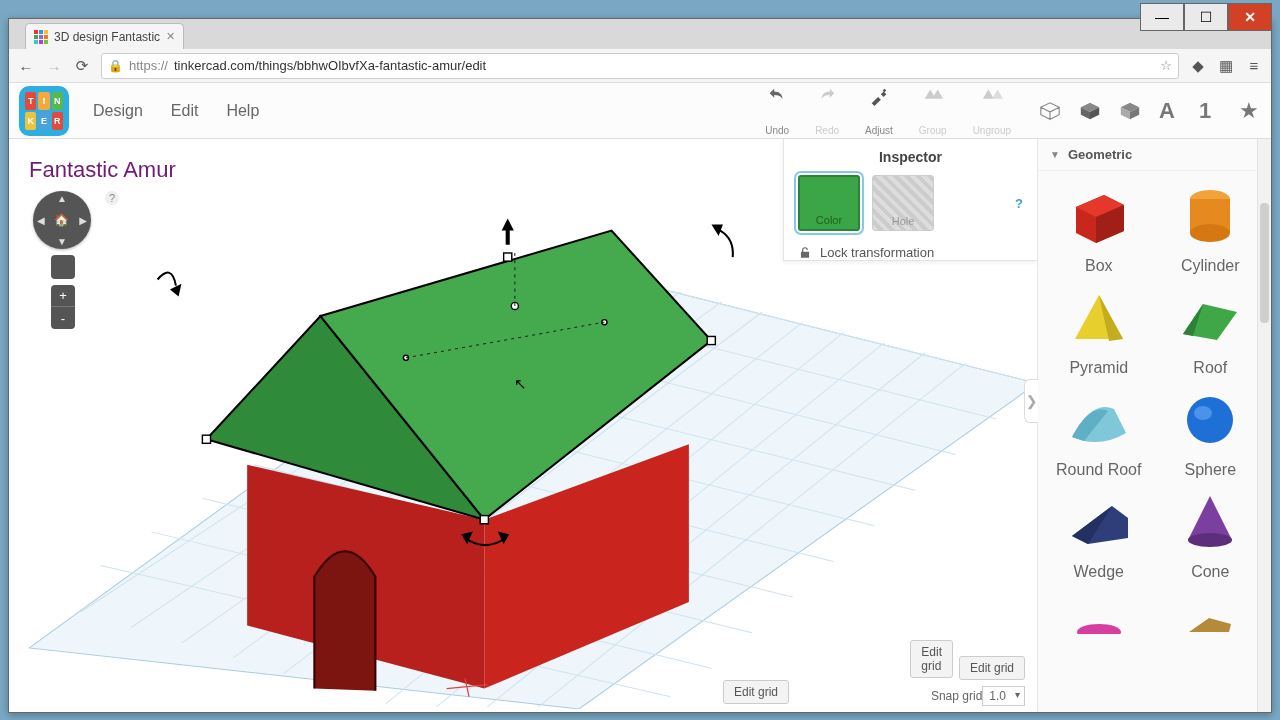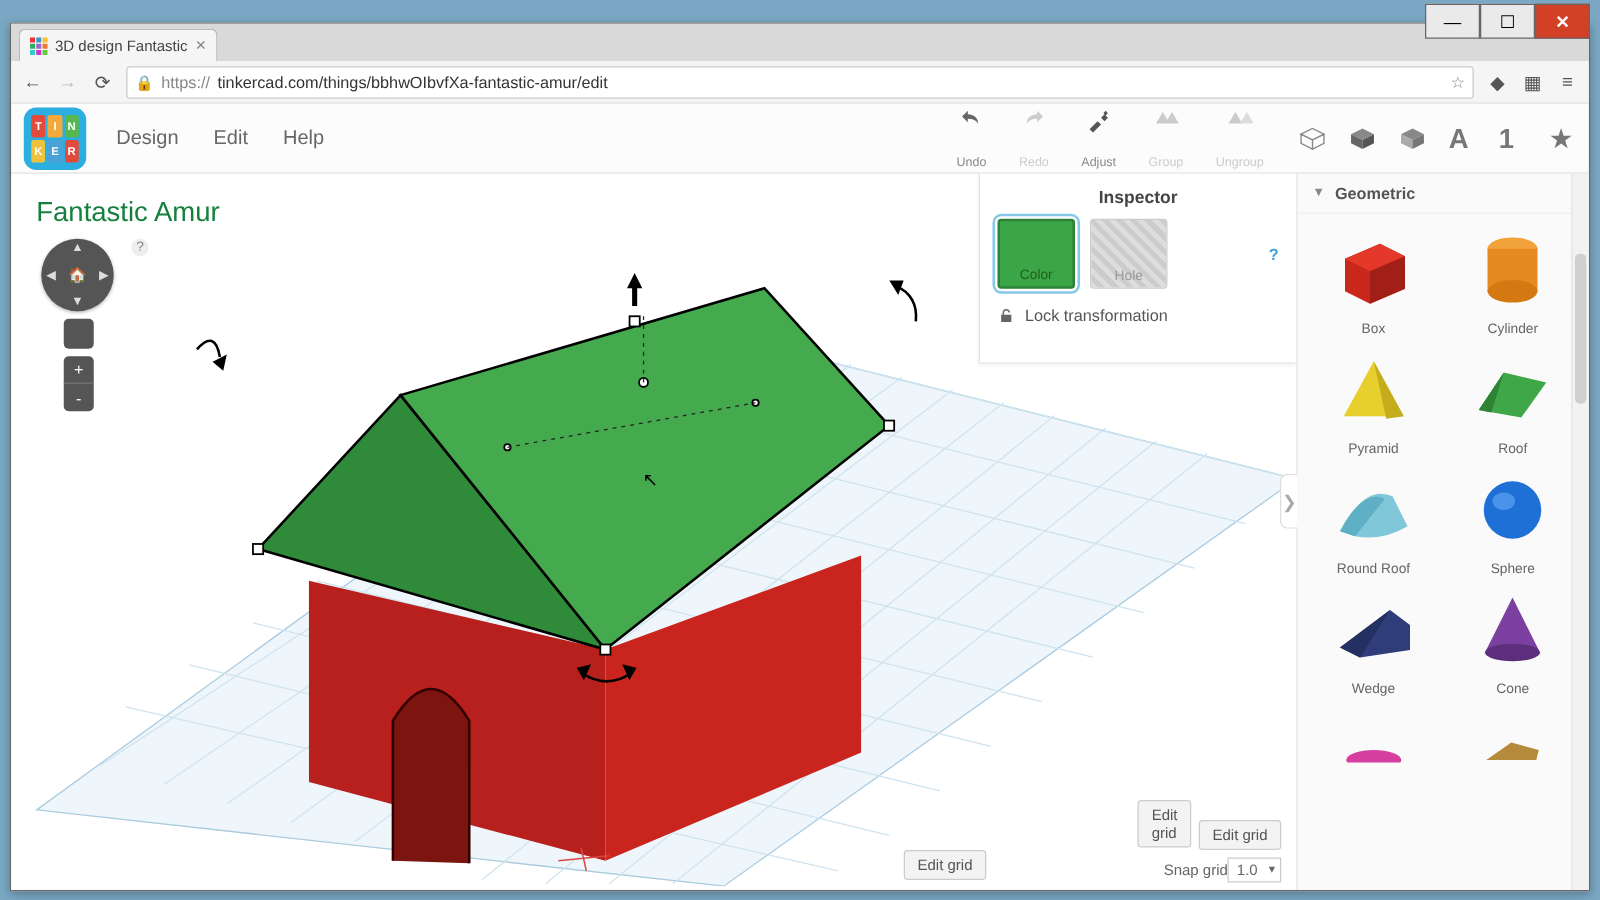--- a/index.html
+++ b/index.html
@@ -7,21 +7,21 @@
   .window {
     position: absolute; left: 8px; top: 18px; width: 1264px; height: 695px;
     background: #fff; border: 1px solid #666; box-shadow: 0 2px 8px rgba(0,0,0,.3);
   }
   .winbtns { position: absolute; right: -1px; top: -16px; display: flex; }
   .winbtn { width: 44px; height: 28px; border: 1px solid #666; display:flex; align-items:center; justify-content:center; font-size:14px; background:#e4e4e4;}
   .winbtn.min{background:#eaeaea;}
   .winbtn.max{background:#eaeaea;}
   .winbtn.close{background:#d24026;color:#fff;font-weight:bold;}
   
-  .tabstrip { height: 30px; display:flex; align-items:flex-end; background:#d9d9d9; padding-left:6px;}
+  .tabstrip { height: 30px; display:flex; align-items:flex-end; background:#d9d9d9; padding-left:16px;}
   .tab { height:26px; background:#f5f5f5; border:1px solid #bbb; border-bottom:none; border-radius:5px 5px 0 0;
          display:flex; align-items:center; padding:0 8px; font-size:12px; color:#444; gap:6px; max-width:180px;}
   .tab .favicon { width:14px; height:14px; display:grid; grid-template-columns:repeat(3,1fr); grid-template-rows:repeat(3,1fr); gap:1px;}
   .tab .favicon span{width:100%;height:100%;}
   .tab .close{font-size:11px;color:#888;}
   
   .chromebar { height:34px; display:flex; align-items:center; gap:10px; padding:0 8px; border-bottom:1px solid #ddd; background:#f5f5f5;}
   .navicon{width:18px;height:18px;display:flex;align-items:center;justify-content:center;color:#555;font-size:15px;}
   .navicon.disabled{color:#bbb;}
   .omnibox{flex:1;height:26px;border:1px solid #ccc;border-radius:3px;background:#fff;display:flex;align-items:center;padding:0 6px;font-size:13px;color:#333;gap:6px;}
@@ -37,54 +37,54 @@
   .toolspacer{flex:1;}
   .toolgroup{display:flex;gap:26px;align-items:center;}
   .toolbtn{display:flex;flex-direction:column;align-items:center;gap:18px;color:#888;font-size:10px;}
   .toolbtn svg{width:22px;height:22px;}
   .toolbtn.disabled{color:#ccc;}
   .righttools{display:flex;gap:18px;margin-left:28px;align-items:center;color:#777;}
   .righttools svg, .righttools .glyph{width:22px;height:22px;font-size:22px;line-height:22px;}
   
   .main{display:flex;height:calc(100% - 30px - 34px - 56px);}
   .canvas{flex:1;position:relative;background:#fff;}
-  .projtitle{position:absolute;left:20px;top:18px;font-size:22px;color:#15803d;font-weight:300;}
+  .projtitle{position:absolute;left:20px;top:18px;font-size:22px;color:#701a75;font-weight:300;}
   .helpdot{position:absolute;left:96px;top:52px;width:14px;height:14px;border-radius:50%;background:#eee;color:#888;font-size:11px;display:flex;align-items:center;justify-content:center;}
   
   .viewcube{position:absolute;left:24px;top:52px;width:58px;height:58px;border-radius:50%;background:#555;box-shadow:0 1px 3px rgba(0,0,0,.3);}
   .viewcube::after{content:"🏠";position:absolute;left:50%;top:50%;transform:translate(-50%,-50%);font-size:12px;color:#fff;}
   .vc-arr{position:absolute;color:#ddd;font-size:10px;}
   .vc-arr.u{left:50%;top:2px;transform:translateX(-50%);}
   .vc-arr.d{left:50%;bottom:2px;transform:translateX(-50%);}
   .vc-arr.l{left:4px;top:50%;transform:translateY(-50%);}
   .vc-arr.r{right:4px;top:50%;transform:translateY(-50%);}
   .homebtn{position:absolute;left:42px;top:116px;width:24px;height:24px;background:#555;border-radius:4px;}
   .zoom{position:absolute;left:42px;top:146px;width:24px;background:#555;border-radius:4px;color:#fff;font-size:13px;}
   .zoom div{height:22px;display:flex;align-items:center;justify-content:center;border-bottom:1px solid #777;}
   .zoom div:last-child{border-bottom:none;}
   
   .workplane{position:absolute;inset:0;}
   
-  .inspector{position:absolute;right:0;top:0;width:254px;background:#fff;border-left:1px solid #e3e3e3;border-bottom:1px solid #e3e3e3;padding:10px 14px 30px;box-shadow:-1px 2px 4px rgba(0,0,0,.06);}
+  .inspector{position:absolute;right:0;top:0;width:254px;background:#fff;border-left:1px solid #e3e3e3;border-bottom:1px solid #e3e3e3;padding:10px 14px 0;box-shadow:-1px 2px 4px rgba(0,0,0,.06);}
   .inspector h3{font-size:14px;font-weight:600;color:#444;text-align:center;margin-bottom:10px;}
   .swatchrow{display:flex;gap:12px;align-items:center;}
   .swatch{width:62px;height:56px;border-radius:3px;display:flex;align-items:flex-end;justify-content:center;font-size:11px;padding-bottom:3px;}
   .swatch.color{background:#3aa648;border:2px solid #2e8238;color:#226018;outline:2px solid #85c9e8;outline-offset:2px;}
   .swatch.hole{background:repeating-linear-gradient(45deg,#ddd,#ddd 4px,#ccc 4px,#ccc 8px);border:1px solid #ccc;color:#999;}
   .qmark{margin-left:auto;color:#3fa0d8;font-weight:bold;font-size:13px;}
   .lockrow{display:flex;align-items:center;gap:8px;margin-top:14px;font-size:13px;color:#555;}
   .lockrow svg{width:14px;height:14px;fill:#666;}
   
   .shapespanel{width:234px;border-left:1px solid #e6e6e6;background:#fafafa;display:flex;flex-direction:column;position:relative;}
   .shapecat{display:flex;align-items:center;gap:8px;padding:8px 12px;font-size:13px;font-weight:600;color:#555;border-bottom:1px solid #eee;}
   .shapecat .tri{font-size:10px;color:#888;}
   .shapegrid{flex:1;overflow:hidden;padding:8px 10px;display:grid;grid-template-columns:1fr 1fr;gap:6px 10px;align-content:start;}
   .shapeitem{display:flex;flex-direction:column;align-items:center;gap:4px;}
   .shapeitem .thumb{width:80px;height:74px;display:flex;align-items:center;justify-content:center;}
-  .shapeitem .lbl{font-size:11px;color:#666;text-align:center;}
+  .shapeitem .lbl{font-size:16px;color:#666;text-align:center;}
   .sb{position:absolute;right:0;top:0;bottom:0;width:14px;background:#f2f2f2;border-left:1px solid #e2e2e2;}
   .sb .thumb{position:absolute;left:2px;right:2px;top:64px;height:120px;background:#cfcfcf;border-radius:4px;}
   .collapse-handle{position:absolute;left:-14px;top:240px;width:14px;height:44px;background:#fff;border:1px solid #ddd;border-right:none;border-radius:6px 0 0 6px;display:flex;align-items:center;justify-content:center;color:#aaa;font-size:14px;}
   
   .snapbar{position:absolute;right:248px;bottom:8px;display:flex;align-items:center;gap:8px;font-size:12px;color:#666;}
   .editgrid{border:1px solid #ccc;background:#f3f3f3;padding:4px 10px;border-radius:3px;font-size:12px;color:#555;}
   .snapsel{border:1px solid #ccc;background:#fff;padding:2px 18px 2px 6px;font-size:12px;position:relative;}
   .snapsel::after{content:"▾";position:absolute;right:4px;top:2px;color:#666;font-size:10px;}
   .cursor{position:absolute;pointer-events:none;color:#000;font-size:15px;}
 </style>

